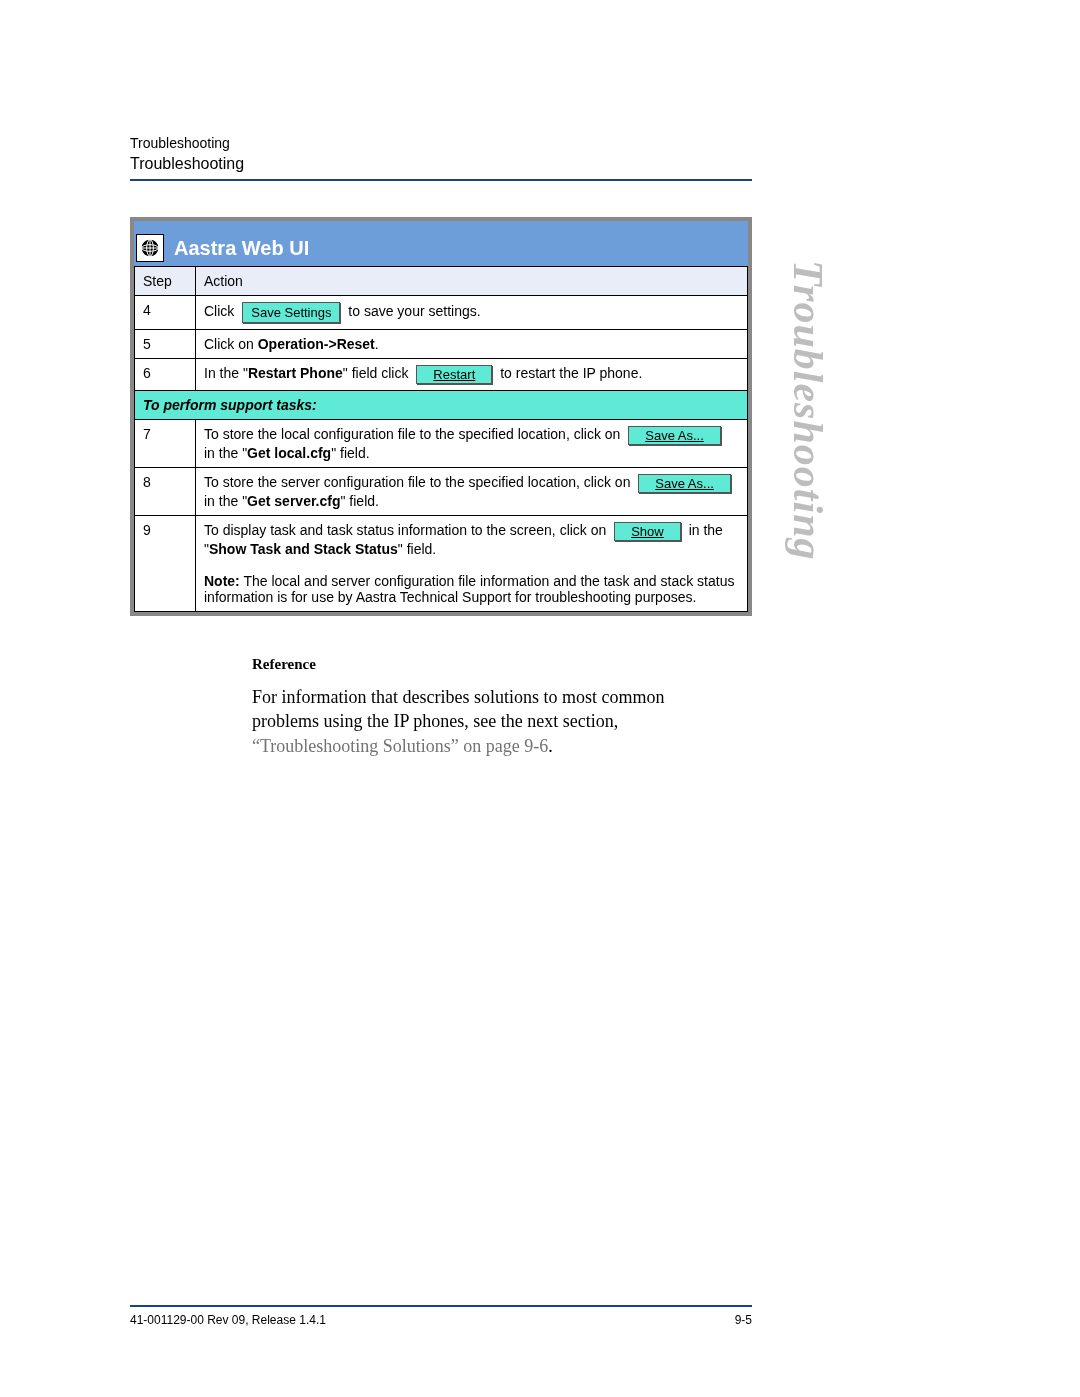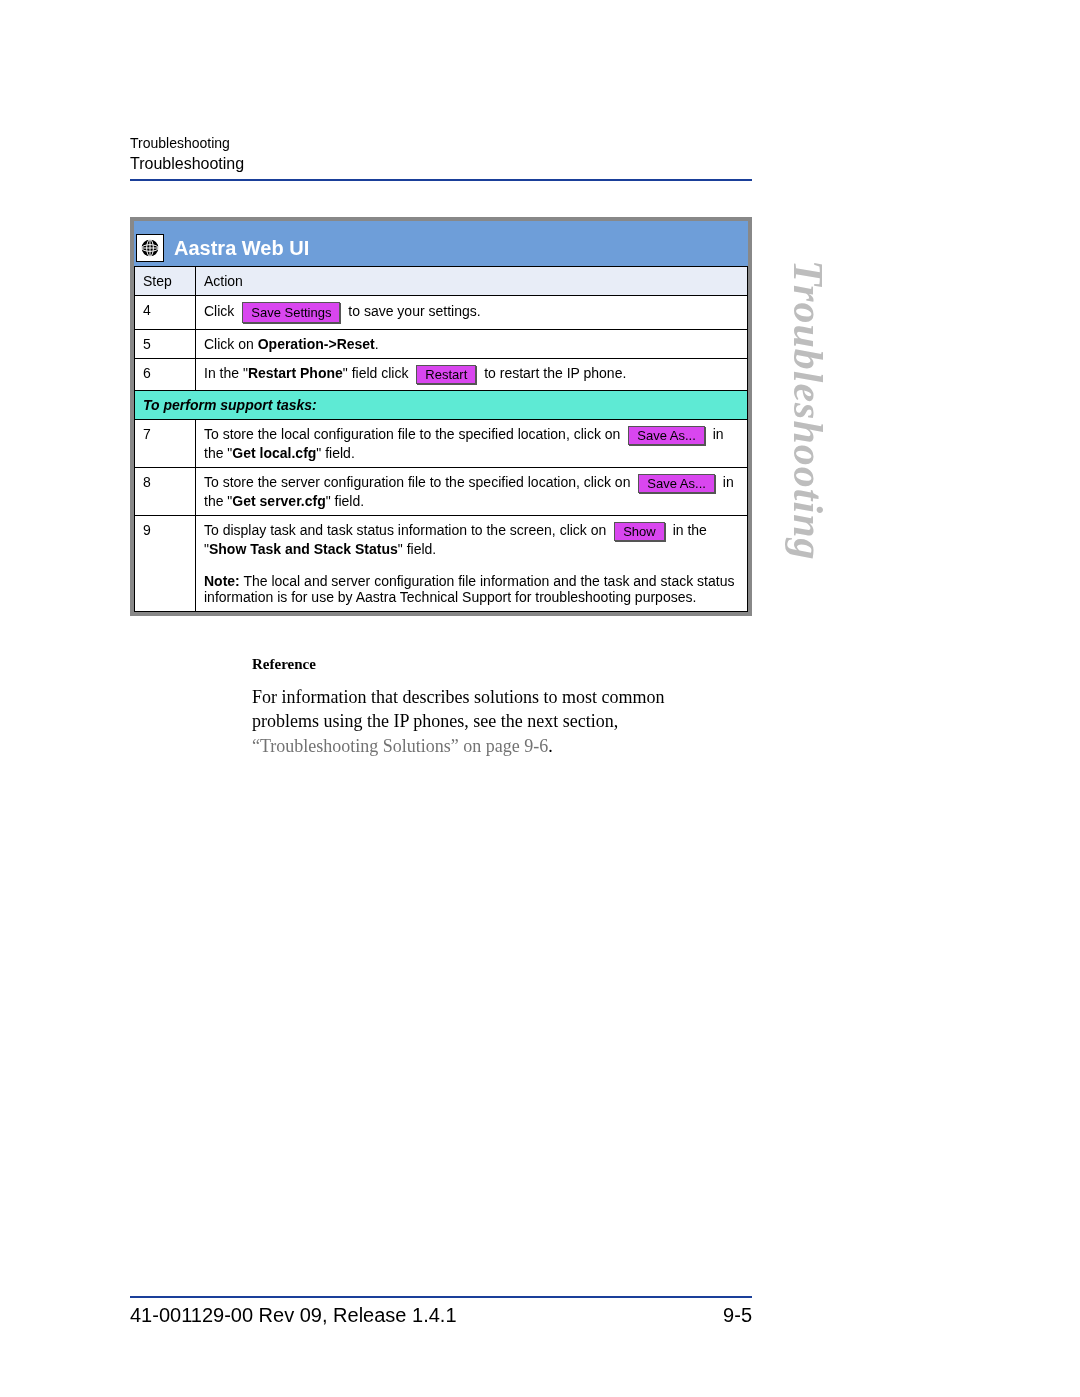--- a/index.html
+++ b/index.html
@@ -10,30 +10,30 @@
   .procbox{border:4px solid #888;margin-bottom:40px;}
   .titlebar{background:#6e9ed9;display:flex;align-items:center;padding:13px 6px 4px 2px;}
   .titlebar .globe{width:26px;height:26px;border:1px solid #000;background:#fff;display:flex;align-items:center;justify-content:center;margin-right:10px;}
   .titlebar .globe svg{width:20px;height:20px;}
   .titlebar .ttl{font-size:20px;font-weight:bold;color:#fff;}
   table.proc{width:100%;border-collapse:collapse;font-size:14px;}
   table.proc th,table.proc td{border:1px solid #000;padding:6px 8px;text-align:left;vertical-align:top;}
   table.proc th{background:#e8edf7;font-weight:normal;}
   td.step{width:44px;text-align:left;}
   .subhdr{font-weight:bold;font-style:italic;background:#5eead4;}
-  .btn{display:inline-block;border:1px solid #555;background:#d946ef;font-family:Arial;font-size:13px;padding:2px 8px;vertical-align:middle;margin:0 4px;box-shadow:1px 1px 0 #555;}
-  .btn-s{padding:1px 8px;}
+  .btn{display:inline-block;border:1px solid #555;background:#5eead4;font-family:Arial;font-size:13px;padding:2px 8px;vertical-align:middle;margin:0 4px;box-shadow:1px 1px 0 #555;}
+  .btn-s{padding:1px 16px;text-decoration:underline;}
   .side-label{position:absolute;top:260px;right:40px;font-family:Georgia,'Times New Roman',serif;font-style:italic;font-weight:bold;font-size:42px;color:#bdbdbd;letter-spacing:1px;writing-mode:vertical-rl;}
   .body-sec{margin-left:122px;margin-right:20px;font-family:'Times New Roman',Times,serif;}
   .body-sec h3{font-size:15px;margin:0 0 12px 0;font-weight:bold;}
   .body-sec p{font-size:18px;line-height:1.35;margin:0;}
   .xref{color:#737373;}
   .footer{position:absolute;left:130px;right:120px;bottom:70px;}
   .ft-rule{border:none;border-top:2px solid #1a3f99;margin:0 0 6px 0;}
-  .ft-row{display:flex;justify-content:space-between;font-size:20px;}
+  .ft-row{display:flex;justify-content:space-between;font-size:12px;}
 </style>
 </head>
 <body>
 
 <div class="page">
   <div class="hdr-small">Troubleshooting</div>
   <div class="hdr-mid">Troubleshooting</div>
   <hr class="hdr-rule">
 
   <div class="side-label">Troubleshooting</div>

